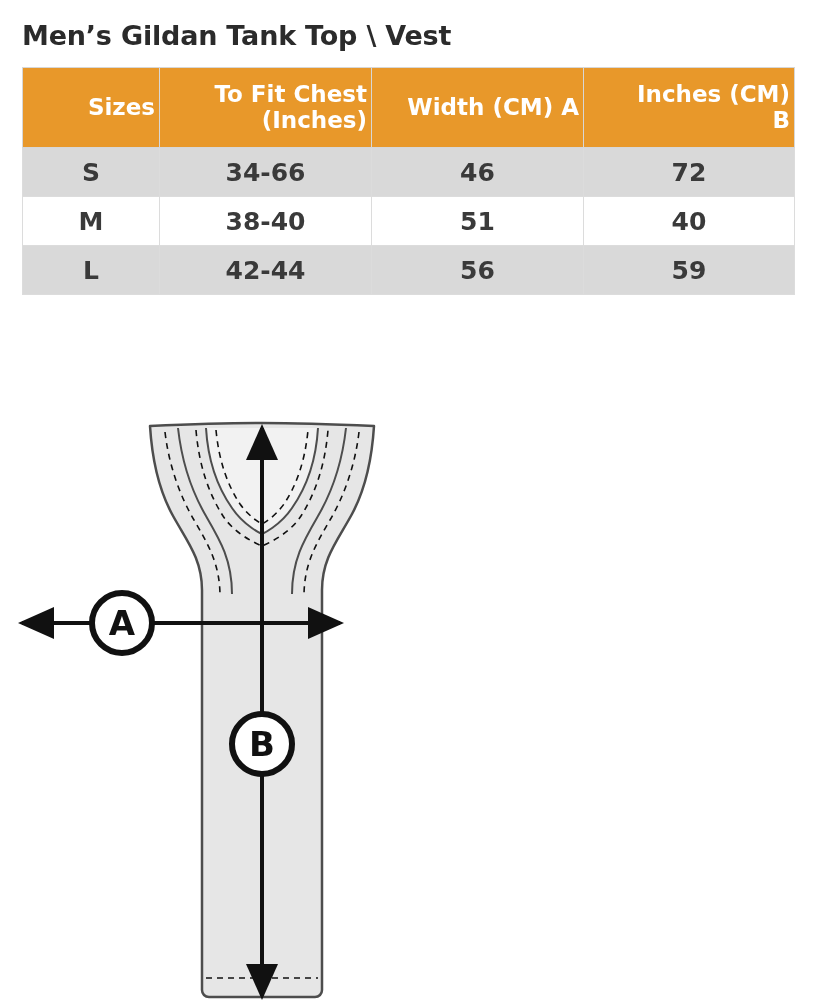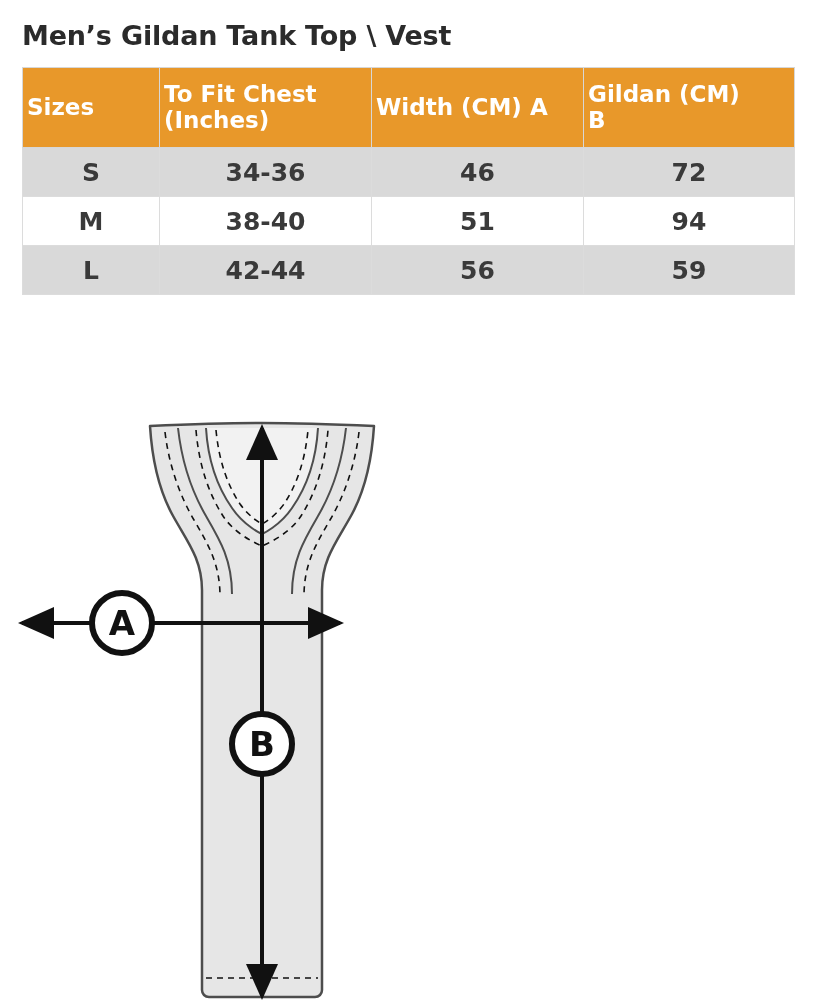--- a/index.html
+++ b/index.html
@@ -37,21 +37,21 @@
     width: 772px;
     border-collapse: collapse;
     table-layout: fixed;
   }
   .size-table th {
     background: #e8982a;
     color: #ffffff;
     font-size: 23px;
     font-weight: 700;
     padding: 10px 4px;
-    text-align: left;
+    text-align: right;
     line-height: 1.12;
     border: 1px solid #d7d7d7;
     height: 80px;
     box-sizing: border-box;
   }
   .size-table td {
     font-size: 25px;
     font-weight: 700;
     color: #3a3a3a;
     text-align: center;
@@ -92,37 +92,37 @@
   <table class="size-table">
     <thead>
       <tr>
         <th class="col-size">Sizes</th>
         <th class="col-chest">
           <span>To Fit Chest</span><br>
           <span>(Inches)</span>
         </th>
         <th class="col-width">Width (CM) A</th>
         <th class="col-length">
-          <span>Gildan  (CM)</span><br>
+          <span>Inches  (CM)</span><br>
           <span>B</span>
         </th>
       </tr>
     </thead>
     <tbody>
       <tr>
         <td>S</td>
-        <td>34-36</td>
+        <td>34-66</td>
         <td>46</td>
         <td>72</td>
       </tr>
       <tr>
         <td>M</td>
         <td>38-40</td>
         <td>51</td>
-        <td>94</td>
+        <td>40</td>
       </tr>
       <tr>
         <td>L</td>
         <td>42-44</td>
         <td>56</td>
         <td>59</td>
       </tr>
     </tbody>
   </table>
 

